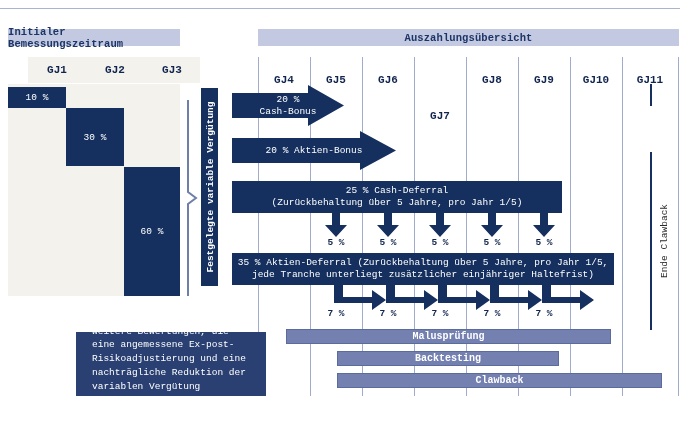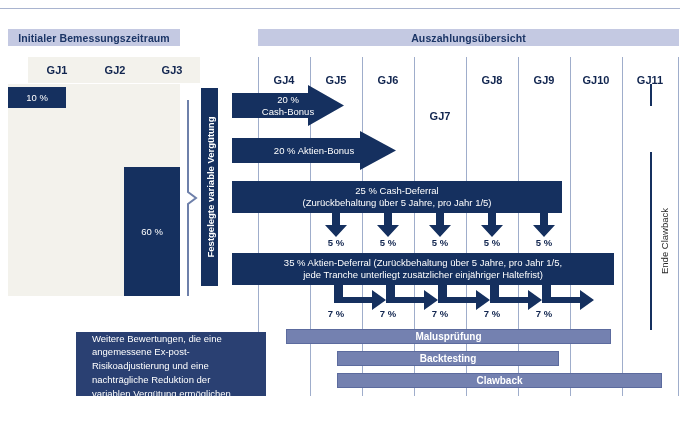--- a/index.html
+++ b/index.html
@@ -5,20 +5,21 @@
   html,body{margin:0;padding:0;background:#ffffff;}
   body{
     font-family:"Liberation Sans", sans-serif;
     -webkit-font-smoothing:antialiased;
   }
   #stage{
     position:relative;
     width:680px;height:396px;
     background:#ffffff;
     overflow:hidden;
+    font-family:Liberation Mono, monospace;
   }
   .edge-top{position:absolute;left:0;top:8px;width:680px;height:1px;background:#a9b4cf;}
   .edge-bottom{position:absolute;left:0;top:418px;width:680px;height:1px;background:#a9b4cf;}
 
   
   .band{
     position:absolute;height:17px;
     background:#c4c9e2;
     color:#1b3566;
     font-size:10.5px;font-weight:bold;
@@ -147,20 +148,21 @@
 
   <div class="lhead" style="left:8px;top:57px;width:58px;">GJ1</div>
   <div class="lhead" style="left:66px;top:57px;width:58px;">GJ2</div>
   <div class="lhead" style="left:124px;top:57px;width:56px;border-right:none;">GJ3</div>
 
   <div class="lcell" style="left:8px;top:84px;width:58px;height:212px;"></div>
   <div class="lcell" style="left:66px;top:84px;width:58px;height:212px;"></div>
   <div class="lcell" style="left:124px;top:84px;width:56px;height:212px;border-right:none;"></div>
 
   <div class="lblock" style="left:8px;top:87px;width:58px;height:21px;">10 %</div>
+  <div class="lblock" style="left:66px;top:108px;width:58px;height:58px;">30 %</div>
   <div class="lblock" style="left:124px;top:167px;width:56px;height:129px;">60 %</div>
 
   <svg id="brace" viewBox="0 0 12 196" preserveAspectRatio="none">
     <path d="M2,0 L2,92 L10,98 L2,104 L2,196" fill="none" stroke="#6e80aa" stroke-width="2"></path>
   </svg>
 
   <div id="vlabel">
     <span>Festgelegte variable Vergütung</span>
   </div>
 

